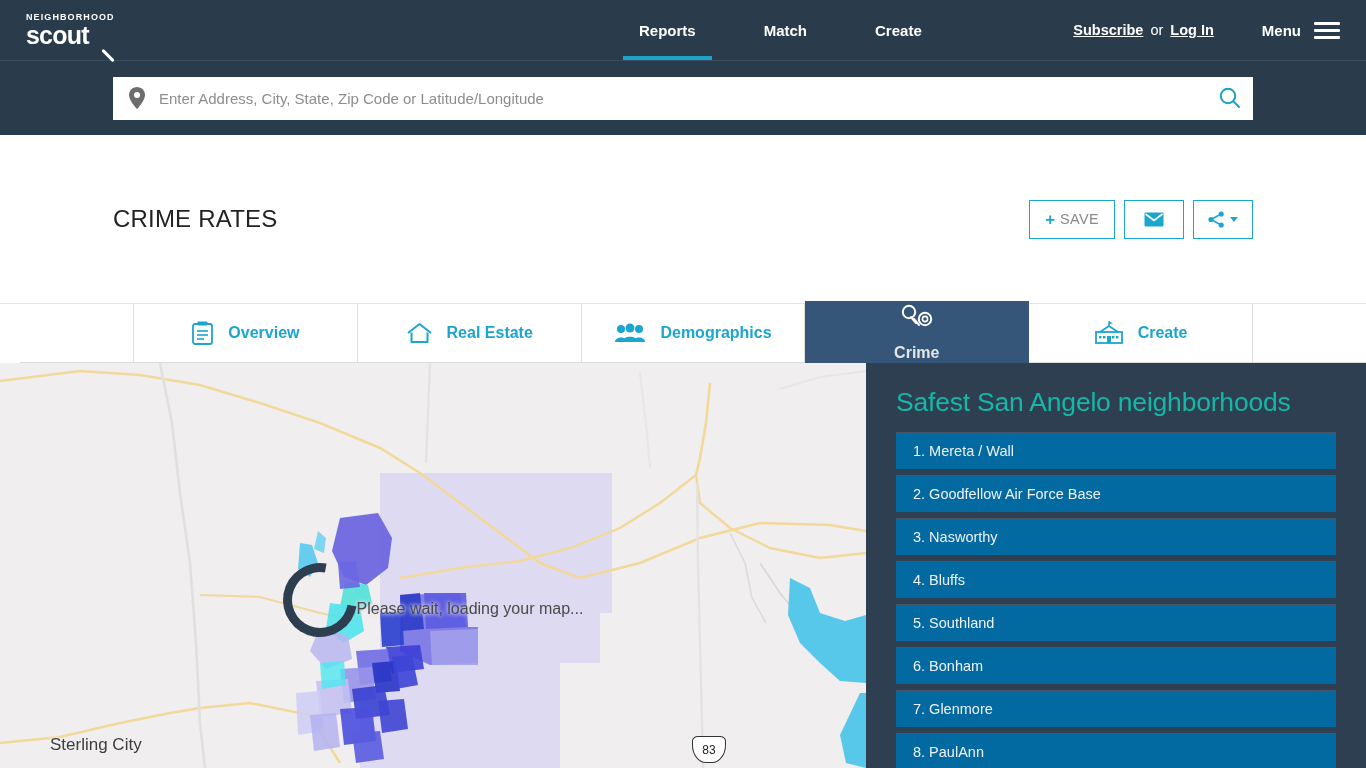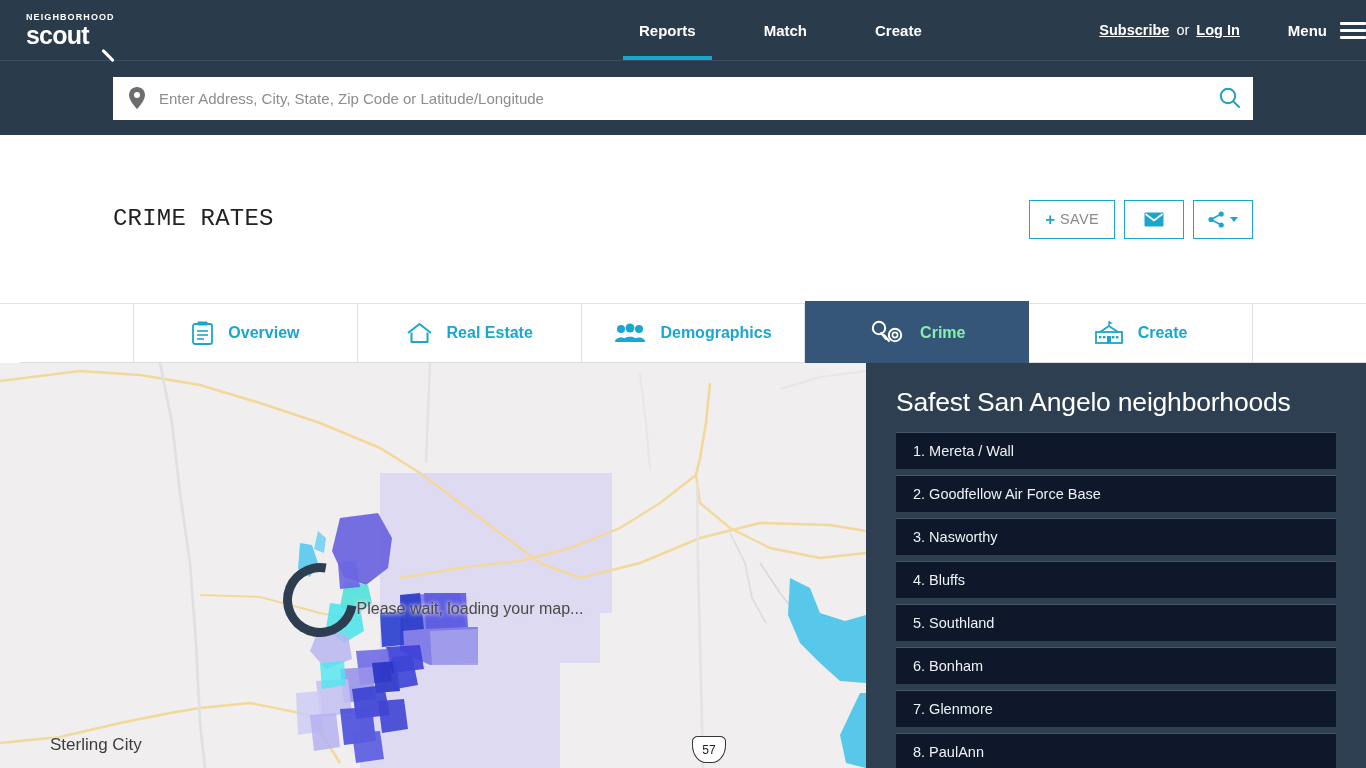--- a/index.html
+++ b/index.html
@@ -43,21 +43,21 @@
     display:flex; align-items:center; justify-content:center;
     color:#ffffff; font-size:15px; font-weight:bold;
     padding: 0 34px; position:relative; cursor:pointer;
     white-space: nowrap;
   }
   .nav-item.active::after {
     content:""; position:absolute; left:18px; right:18px; bottom:0;
     height:4px; background:#1ba4cc;
   }
   .nav-right {
-    display:flex; align-items:center; gap:0;
+    display:flex; align-items:center; padding-right:26px; gap:0;
   }
   .auth { color:#fff; font-size:14.5px; display:flex; align-items:center; gap:7px; }
   .auth a { color:#fff; text-decoration: underline; font-weight: bold; cursor:pointer; }
   .auth .or { font-weight: normal; }
   .menu-btn {
     display:flex; align-items:center; gap:13px;
     margin-left:48px; color:#fff; font-size:15px; font-weight:bold;
     cursor:pointer;
   }
   .burger { display:flex; flex-direction:column; gap:4px; width:26px; }
@@ -87,21 +87,21 @@
     display:flex; align-items:center; justify-content:space-between;
     padding: 0 113px;
     border-bottom:1px solid #e3e3e3;
   }
   .title-city {
     font-size: 31px; color:#1ba6d0; font-weight:normal;
     letter-spacing:0.2px; line-height:1.22;
   }
   .title-sub {
     font-size: 24px; color:#222; font-weight:normal;
-    letter-spacing:0.2px; line-height:1.22;font-family:Liberation Mono, monospace;
+    letter-spacing:0.2px; line-height:1.22;
   }
   .actions { display:flex; gap:9px; }
   .act-btn {
     height:39px; border:1px solid #1ba6d0; background:#fff;
     display:flex; align-items:center; justify-content:center;
     cursor:pointer; color:#1ba6d0;
   }
   .act-save { width:86px; gap:5px; }
   .act-save .plus { font-size:17px; color:#1ba6d0; font-weight:bold; line-height:1;}
   .act-save .lbl { font-size:14.5px; color:#8a8a8a; letter-spacing:.3px;}
@@ -117,22 +117,23 @@
     margin-left:20px;
   }
   .tab {
     flex:1; display:flex; align-items:center; justify-content:center;
     gap:14px; cursor:pointer; border-right:1px solid #e0e0e0;
     color:#1ba6d0; font-size:16px; font-weight:bold;
     position:relative;
   }
   .tab:first-child { border-left:1px solid #e0e0e0; }
   .tab.active {
-    background:#355678; color:#86efac; height:64px; margin-top:-3px;
+    background:#355678; color:#e5e5e5; height:64px; margin-top:-3px;
     border-right-color:#355678;
+    flex-direction:column;
   }
   .tab .ticon { display:flex; align-items:center; }
 
   
   .content { height: 405px; display:flex; position:relative; }
   .map {
     width: 866px; height:100%; position:relative; overflow:hidden;
     background:#f0eeee;
   }
   .map-svg { position:absolute; inset:0; width:866px; height:405px; }
@@ -165,25 +166,25 @@
   .loading-text {
     margin-top:18px; font-size:16px; color:#4a4a4a;
     text-shadow:0 0 4px #ded9ee,0 0 4px #ded9ee;
   }
 
   .sidebar {
     flex:1; background:#2e3f52; padding: 24px 30px 0 30px;
     overflow:hidden;
   }
   .sb-title {
-    color:#ffffff; font-size:26.5px; font-weight:normal;
+    color:#14b8a6; font-size:26.5px; font-weight:normal;
     letter-spacing:-0.2px; margin-bottom:14px; white-space:nowrap;
   }
   .sb-item {
-    background:#0f172a; height:37px; margin-bottom:6px;
+    background:#0369a1; height:37px; margin-bottom:6px;
     display:flex; align-items:center; padding-left:17px;
     color:#eef2f6; font-size:14.5px; cursor:pointer;
     border-top:1px solid #46556a;
   }
 </style>
 </head>
 <body>
 
 <div class="topnav">
   <div class="logo-wrap">
@@ -386,21 +387,21 @@
       <path d="M310 352 L336 350 L340 384 L314 388 Z" fill="#b4b1f0" opacity="0.85"></path>
       <path d="M352 370 L380 368 L384 396 L356 400 Z" fill="#5a5ce0" opacity="0.9"></path>
       <path d="M320 300 L344 298 L346 322 L322 326 Z" fill="#4fe6ef" opacity="0.8"></path>
       <path d="M338 200 L356 198 L360 224 L340 226 Z" fill="#6b66e2" opacity="0.9"></path>
     </svg>
 
     <div class="maplabel" style="left:50px;  top:372px;">Sterling City</div>
 
     <div class="shield" style="left:692px; top:373px;">
       <span class="bg"></span>
-        <span>57</span>
+        <span>83</span>
     </div>
 
     <div class="loading-wrap">
       <div class="spinner"></div>
       <div class="loading-text">Please wait, loading your map...</div>
     </div>
   </div>
 
   <div class="sidebar">
     <div class="sb-title">Safest San Angelo neighborhoods</div>

